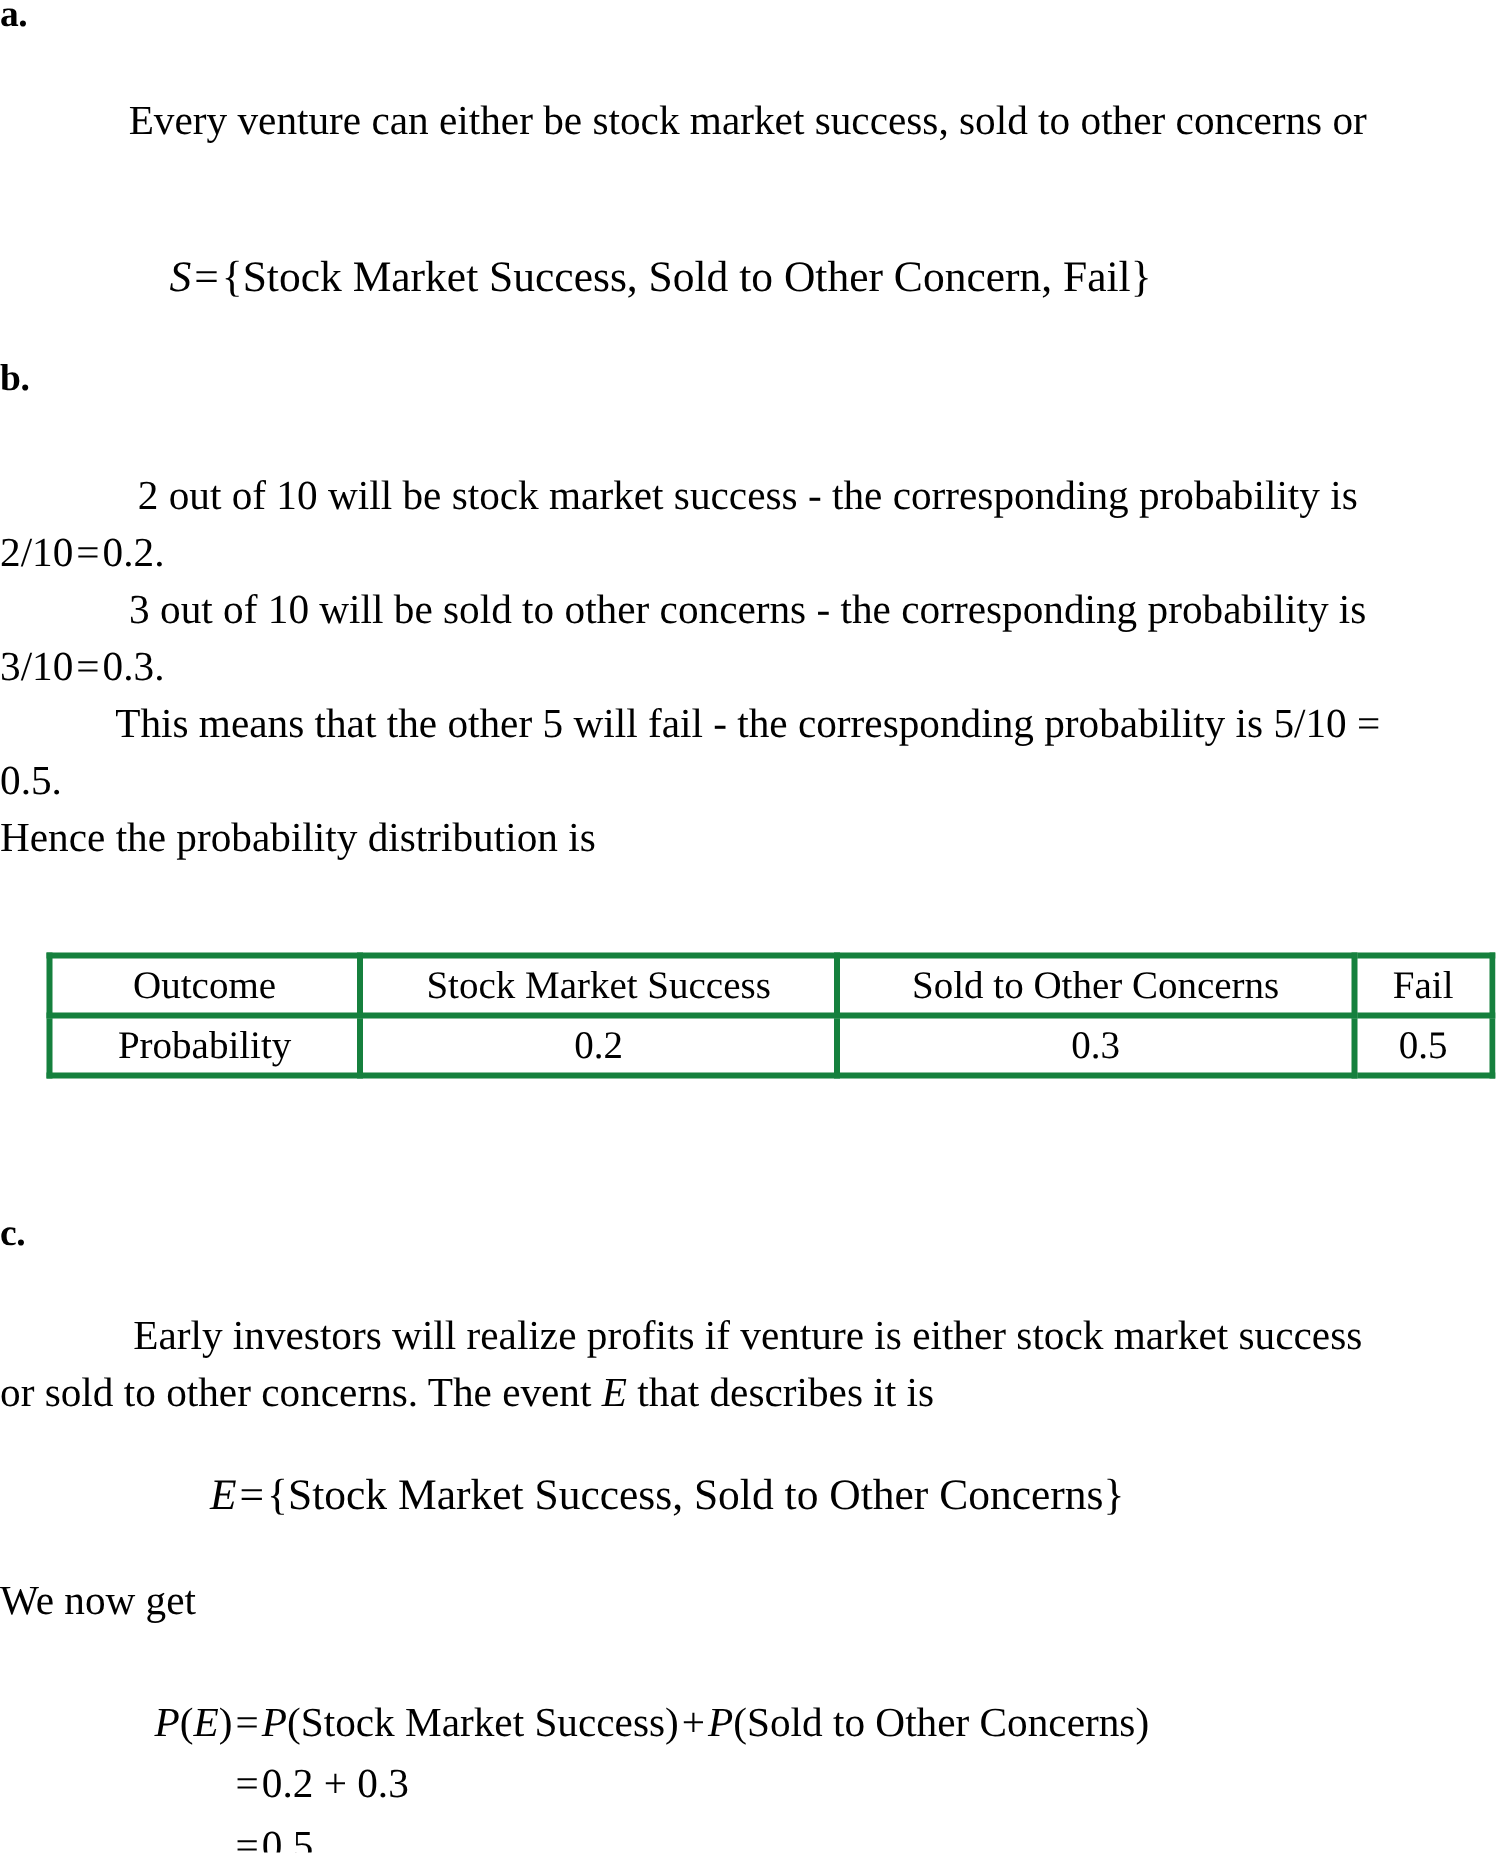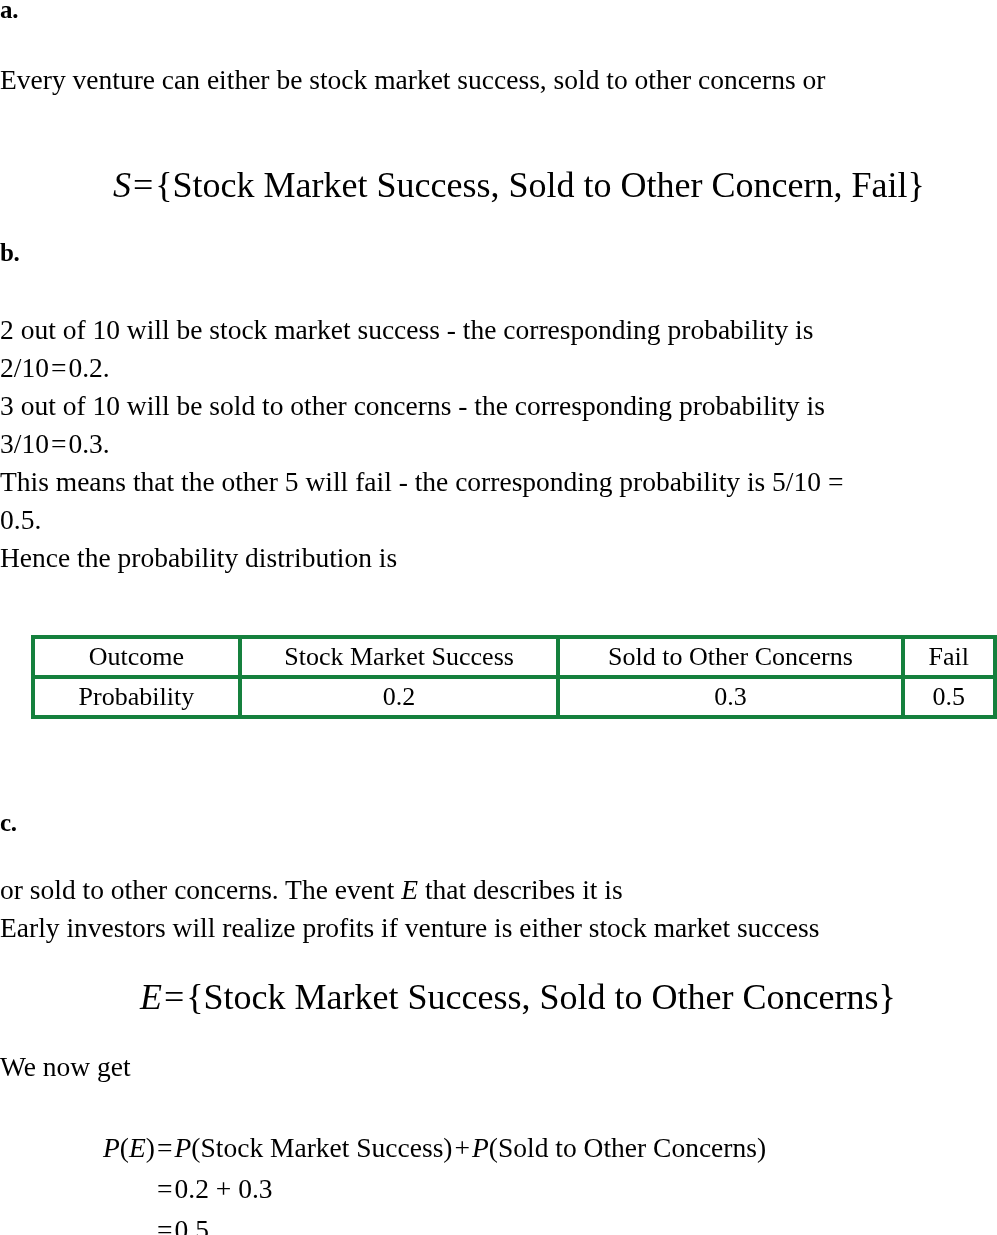--- a/index.html
+++ b/index.html
@@ -41,34 +41,34 @@
     line-height: 38px;
     text-align: justify;
     text-justify: inter-word;
   }
   .body-par .ln {
     display: block;
     white-space: nowrap;
   }
   .body-par .ln.just {
     display: flex;
-    justify-content: flex-start;
+    justify-content: center;
     white-space: nowrap;
   }
   .body-par .ln.just > span { display: inline-block; }
 
   
   .mi { font-style: italic; font-family: "Liberation Serif","DejaVu Serif",serif; }
   .mn { font-style: normal; }
   .mop { font-style: normal; padding: 0 2px; }
 
   
   .display-eq {
     position: absolute;
-    font-size: 36px;
+    font-size: 29px;
     line-height: 34px;
     white-space: nowrap;
   }
 
   
   .align-block {
     position: absolute;
     font-size: 27.5px;
     line-height: 41px;
     white-space: nowrap;
@@ -150,24 +150,24 @@
         <td class="c-sms">0.2</td>
         <td class="c-sold">0.3</td>
         <td class="c-fail">0.5</td>
       </tr>
     </tbody>
   </table>
 
   <div class="part-label" style="top:810px;">c.</div>
 
   <div class="body-par" style="top:871px;">
-    <span class="ln"><span>or sold to other concerns.  The event </span><span class="mi">E</span><span> that describes it is</span></span>
     <span class="ln just">
         <span>Early investors will realize profits if venture is either stock market success</span>
       </span>
+    <span class="ln"><span>or sold to other concerns.  The event </span><span class="mi">E</span><span> that describes it is</span></span>
   </div>
 
   <div class="display-eq" style="top:980px; left:140px;">
     <span class="mi">E</span><span class="mop">=</span><span class="mn">{Stock Market Success, Sold to Other Concerns}</span>
   </div>
 
   <div class="body-par" style="top:1048px;">
     <span class="ln">We now get</span>
   </div>
 

